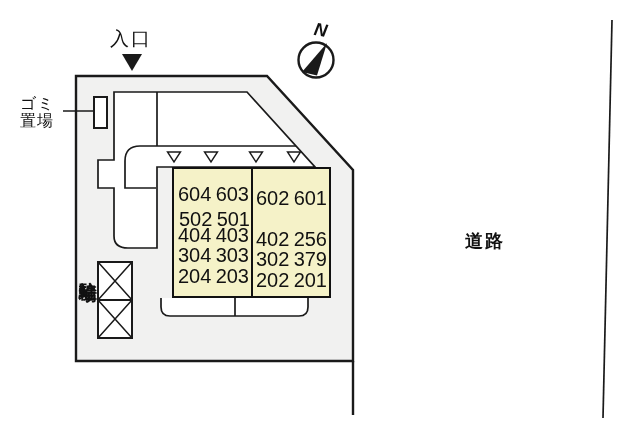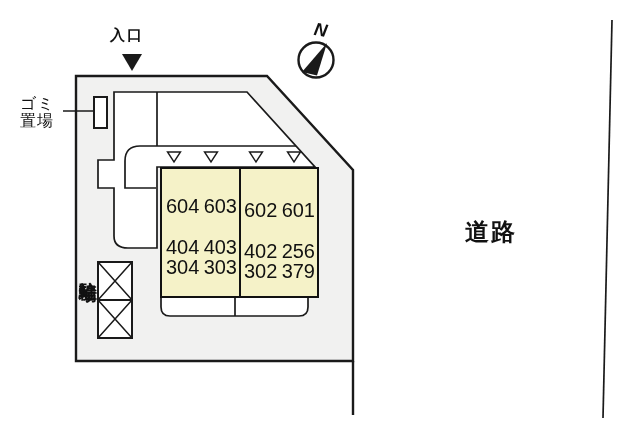--- a/index.html
+++ b/index.html
@@ -6,29 +6,29 @@
   .plan{
     position:relative;
     width:640px;height:427px;
     background:#ffffff;
     font-family:"Liberation Sans","DejaVu Sans",sans-serif;
     color:#111;
     overflow:hidden;
   }
   .plan svg{position:absolute;left:0;top:0;}
   .lbl{position:absolute;white-space:nowrap;}
-  .entrance{left:110px;top:26px;font-size:15px;font-weight:700;letter-spacing:2px;}
+  .entrance{left:110px;top:26px;font-size:19px;font-weight:400;letter-spacing:2px;}
   .north{left:314px;top:20px;font-size:18px;font-weight:bold;font-style:italic;transform:rotate(10deg);}
   .garbage{left:20px;top:95px;font-size:16px;line-height:17px;font-weight:400;letter-spacing:1px;}
   .bicycle{left:76px;top:267px;font-size:18px;font-weight:600;writing-mode:vertical-rl;text-orientation:upright;letter-spacing:2px;}
-  .road{left:465px;top:216px;font-size:24px;font-weight:600;letter-spacing:2px;font-family:Liberation Mono, monospace;}
+  .road{left:465px;top:229px;font-size:18px;font-weight:600;letter-spacing:2px;font-family:Liberation Mono, monospace;}
   .room-block{
-    position:absolute;left:160px;top:167px;width:159px;height:131px;
+    position:absolute;left:172px;top:167px;width:159px;height:131px;
     background:#f5f2c8;border:2px solid #111;box-sizing:border-box;
-    padding-top:27px;
+    padding-top:15px;
     text-align:center;
   }
   .room-divider{position:absolute;left:77px;top:0;bottom:0;width:2px;background:#111;}
   .room-row{display:flex;height:20.4px;align-items:center;font-size:20px;line-height:20px;}
   .room-half{width:77px;display:flex;justify-content:space-between;padding:0 2px 0 4px;box-sizing:border-box;}
   .room-half.right{width:76px;margin-left:2px;padding:0 2px 0 3px;margin-top:8px;}
 </style>
 </head>
 <body>
 
@@ -88,20 +88,24 @@
         <span>604</span>
         <span>603</span>
       </div>
       <div class="room-half right">
         <span>602</span>
         <span>601</span>
       </div>
     </div>
 
     <div class="room-row">
+      <div class="room-half right">
+        <span>502</span>
+        <span>501</span>
+      </div>
     </div>
 
     <div class="room-row">
       <div class="room-half">
         <span>404</span>
         <span>403</span>
       </div>
       <div class="room-half right">
         <span>402</span>
         <span>256</span>
@@ -112,15 +116,25 @@
       <div class="room-half">
         <span>304</span>
         <span>303</span>
       </div>
       <div class="room-half right">
         <span>302</span>
         <span>379</span>
       </div>
     </div>
 
+    <div class="room-row">
+      <div class="room-half">
+        <span>204</span>
+        <span>203</span>
+      </div>
+      <div class="room-half right">
+        <span>202</span>
+        <span>201</span>
+      </div>
+    </div>
   </div>
 
 </div>
 
 </body></html>

